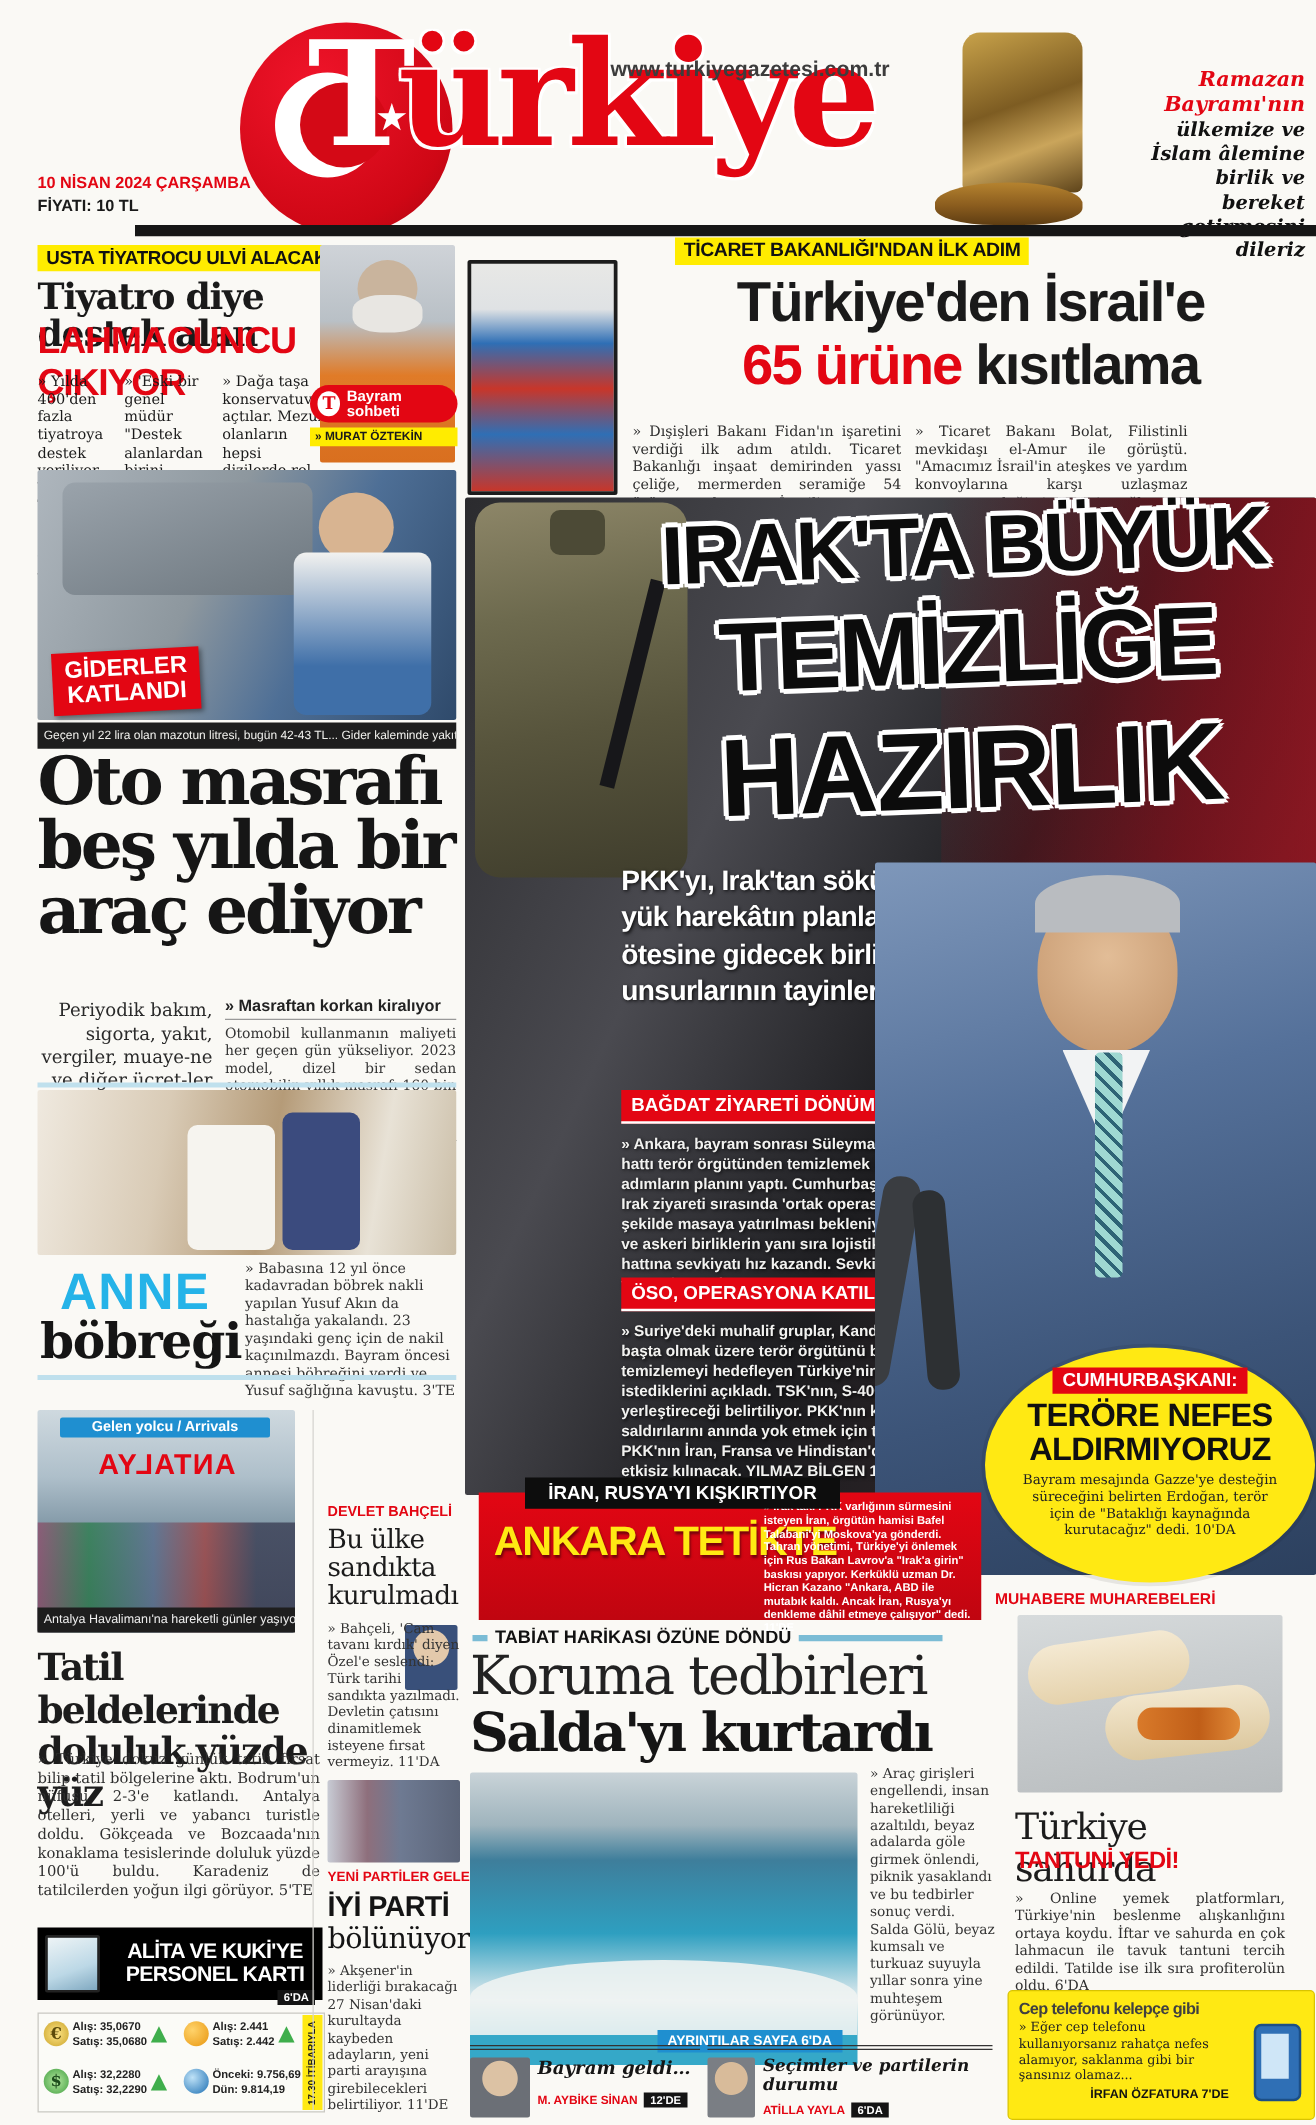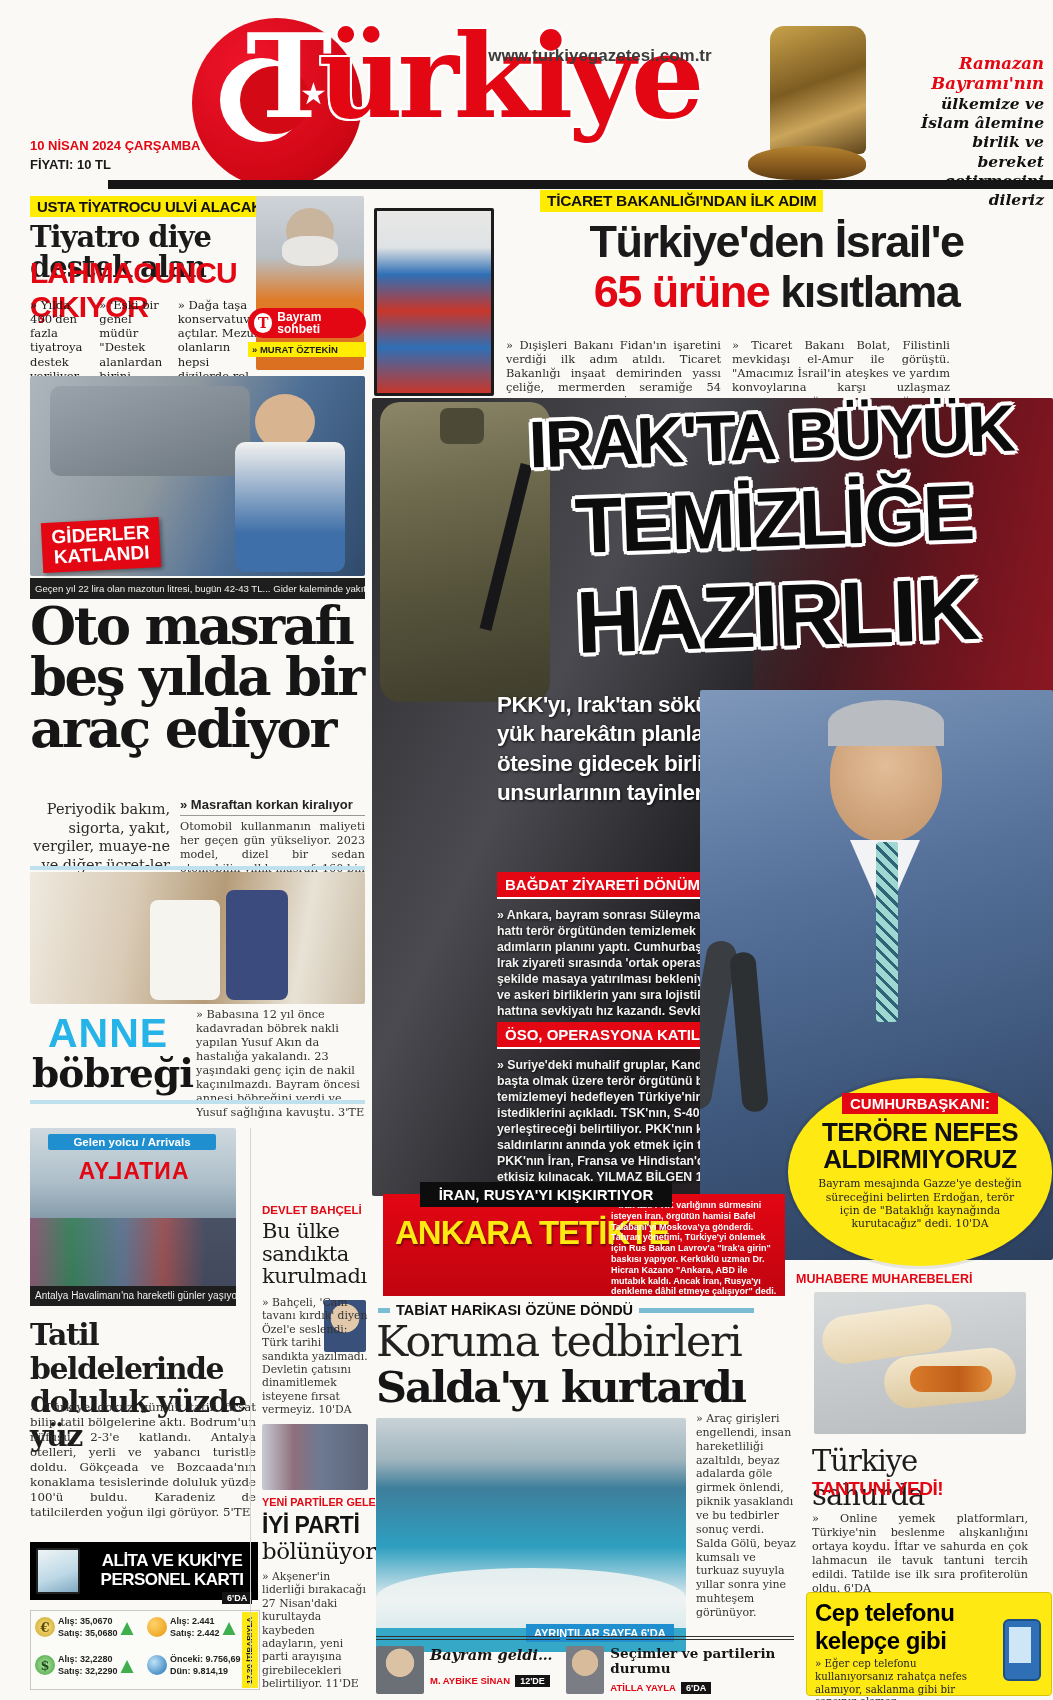--- a/index.html
+++ b/index.html
@@ -172,21 +172,21 @@
     </div>
     <div class="abs sans b" style="right:1px;top:1px;width:16px;height:76px;background:#ffe913;writing-mode:vertical-rl;transform:rotate(180deg);font-size:8px;text-align:center;line-height:16px;">17.30 İTİBARIYLA</div>
   </div>
 
   <div class="abs" style="left:250px;top:1128px;width:1px;height:560px;background:#d5d4cf;"></div>
   <div class="abs kicker-r" style="left:262px;top:1204px;font-size:11.5px;">DEVLET BAHÇELİ</div>
   <div class="abs pre" style="left:262px;top:1220px;width:106px;font-size:21px;line-height:1.08;letter-spacing:-0.5px;color:#1b1b1b;">Bu ülke
 sandıkta
 kurulmadı</div>
   <div class="abs ph" style="left:324px;top:1300px;width:42px;height:52px;background:radial-gradient(circle at 50% 35%,#e3c9ab 35%,#39507a 37%);"></div>
-  <div class="abs" style="left:262px;top:1296px;width:106px;font-size:10.8px;line-height:1.24;color:#333;">» Bahçeli, 'Cam tavanı kırdık' diyen Özel'e seslendi: Türk tarihi sandıkta yazılmadı. Devletin çatısını dinamitlemek isteyene fırsat vermeyiz. 10'DA</div>
+  <div class="abs" style="left:262px;top:1296px;width:106px;font-size:10.8px;line-height:1.24;color:#333;">» Bahçeli, 'Cam tavanı kırdık' diyen Özel'e seslendi: Türk tarihi sandıkta yazılmadı. Devletin çatısını dinamitlemek isteyene fırsat vermeyiz. 11'DA</div>
   <div class="abs ph" style="left:262px;top:1424px;width:106px;height:66px;
        background:linear-gradient(90deg,#c8cbd4 0%,#8e6f7c 30%,#6e7a92 55%,#5b6478 100%);"></div>
   <div class="abs kicker-r" style="left:262px;top:1496px;font-size:10.8px;">YENİ PARTİLER GELEBİLİR</div>
   <div class="abs sans x900" style="left:262px;top:1512px;font-size:23px;letter-spacing:-0.5px;color:#141414;">İYİ PARTİ</div>
   <div class="abs" style="left:262px;top:1538px;font-size:23px;letter-spacing:-0.5px;color:#141414;">bölünüyor</div>
   <div class="abs" style="left:262px;top:1570px;width:106px;font-size:10.8px;line-height:1.24;color:#333;">» Akşener'in liderliği bırakacağı 27 Nisan'daki kurultayda kaybeden adayların, yeni parti arayışına girebilecekleri belirtiliyor. 11'DE</div>
 
   <div class="abs ph" style="left:374px;top:208px;width:120px;height:188px;border:3px solid #1c1c1c;box-sizing:border-box;
        background:linear-gradient(180deg,#e8e8e6 0%,#dfe2e4 20%,#2f6fb5 35%,#c8362a 55%,#2f6fb5 75%,#c8362a 100%);"></div>
   <div class="abs kicker-y" style="left:540px;top:190px;font-size:15.5px;">TİCARET BAKANLIĞI'NDAN İLK ADIM</div>
@@ -263,38 +263,38 @@
        background:linear-gradient(170deg,#d7dbdc 0%,#c9cdcf 40%,#b8bcbe 100%);">
     <div class="abs" style="left:8px;top:18px;width:130px;height:48px;border-radius:24px;background:linear-gradient(180deg,#f4e9d2,#e5d2ac);transform:rotate(-8deg);"></div>
     <div class="abs" style="left:70px;top:60px;width:132px;height:52px;border-radius:26px;background:linear-gradient(180deg,#f2e6cc,#ddc9a0);transform:rotate(-6deg);"></div>
     <div class="abs" style="left:96px;top:74px;width:82px;height:26px;border-radius:12px;background:linear-gradient(90deg,#d97a2a,#c05e18 60%,#e08a38);"></div>
   </div>
   <div class="abs" style="left:812px;top:1444px;width:216px;font-size:29px;letter-spacing:-1px;color:#1c1c1c;">Türkiye sahurda</div>
   <div class="abs sans x900 red" style="left:812px;top:1478px;width:216px;font-size:19px;letter-spacing:-0.5px;">TANTUNİ YEDİ!</div>
   <div class="abs just" style="left:812px;top:1512px;width:216px;font-size:11.2px;line-height:1.25;color:#2f2f2f;">» Online yemek platformları, Türkiye'nin beslenme alışkanlığını ortaya koydu. İftar ve sahurda en çok lahmacun ile tavuk tantuni tercih edildi. Tatilde ise ilk sıra profiterolün oldu. 6'DA</div>
 
   <div class="abs" style="left:806px;top:1592px;width:246px;height:104px;background:#ffe913;border:1px solid #d9c400;border-radius:4px;box-sizing:border-box;padding:6px 8px;">
-    <div class="sans x900" style="font-size:24px;letter-spacing:-0.5px;color:#000000;">Cep telefonu kelepçe gibi</div>
+    <div class="sans x900" style="font-size:13px;letter-spacing:-0.5px;color:#404040;">Cep telefonu kelepçe gibi</div>
     <div style="font-size:10.2px;line-height:1.25;width:168px;color:#222;margin-top:3px;">» Eğer cep telefonu kullanıyorsanız rahatça nefes alamıyor, saklanma gibi bir şansınız olamaz...</div>
     <div class="sans b right" style="font-size:10px;color:#111;margin-top:2px;width:168px;">İRFAN ÖZFATURA 7'DE</div>
     <div class="abs" style="right:10px;top:26px;width:34px;height:58px;border-radius:6px;background:#2f6fb5;border:2px solid #1c4f86;">
       <div class="abs" style="left:4px;top:6px;width:22px;height:36px;background:#cfe6f7;"></div>
     </div>
   </div>
 
   <div class="abs" style="left:376px;top:1636px;width:184px;height:62px;border-top:4px double #333;display:flex;gap:6px;padding-top:6px;box-sizing:border-box;">
     <div class="ph" style="width:48px;height:48px;background:radial-gradient(circle at 50% 35%,#dcc2a4 35%,#6b6f76 37%);"></div>
     <div>
       <div class="b" style="font-style:italic;font-size:14.5px;color:#161616;">Bayram geldi…</div>
       <div class="sans b red" style="font-size:9.5px;margin-top:12px;display:inline-block;">M. AYBİKE SİNAN</div>
       <span class="pagebadge">12'DE</span>
     </div>
   </div>
   <div class="abs" style="left:566px;top:1636px;width:228px;height:62px;border-top:4px double #333;display:flex;gap:6px;padding-top:6px;box-sizing:border-box;">
     <div class="ph" style="width:48px;height:48px;background:radial-gradient(circle at 50% 35%,#d8bb9a 35%,#7a7e84 37%);"></div>
     <div>
-      <div class="b" style="font-size:13.5px;line-height:1.1;color:#161616;">Seçimler ve partilerin durumu</div>
+      <div class="b" style="font-style:italic;font-size:13.5px;line-height:1.1;color:#161616;">Seçimler ve partilerin durumu</div>
       <div class="sans b red" style="font-size:9.5px;margin-top:4px;display:inline-block;">ATİLLA YAYLA</div>
       <span class="pagebadge">6'DA</span>
     </div>
   </div>
 
 </div>
 
 </body></html>

